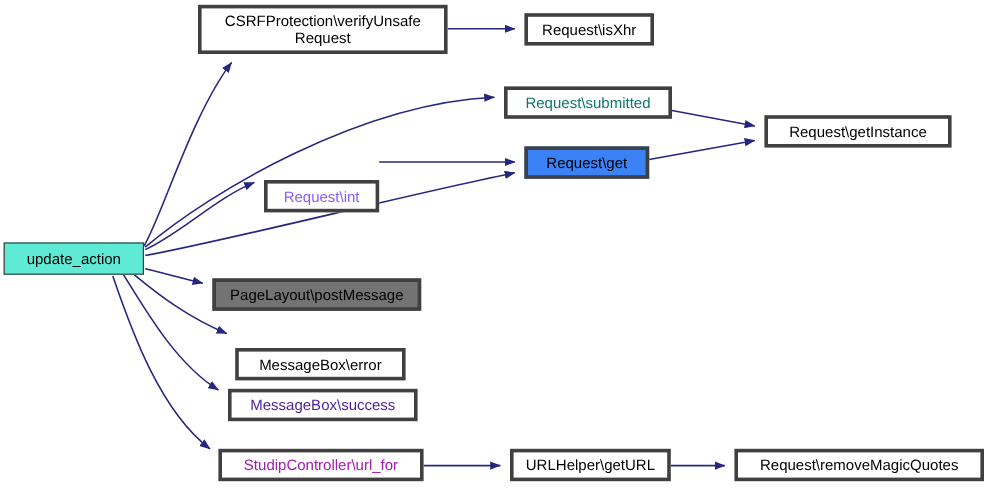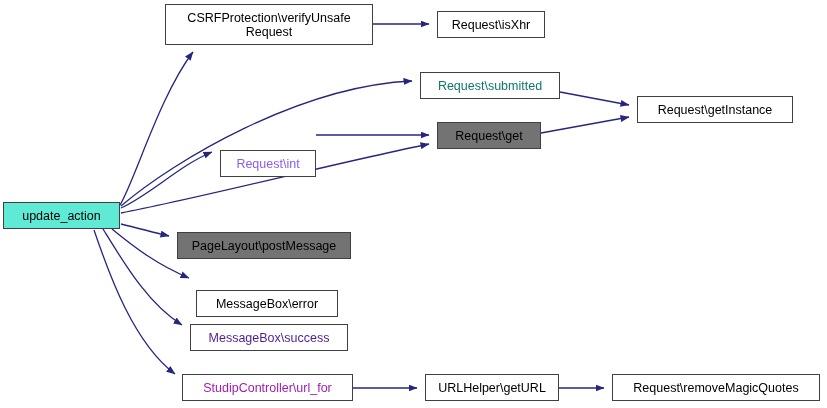--- a/index.html
+++ b/index.html
@@ -27,21 +27,21 @@
     pointer-events: none;
   }
   .node {
     position: absolute;
     box-sizing: border-box;
     display: flex;
     align-items: center;
     justify-content: center;
     text-align: center;
     background: #ffffff;
-    border: 1px solid #eab308;
+    border: 3px solid #eab308;
     color: #000000;
     font-size: 12.5px;
     line-height: 14px;
     letter-spacing: 0px;
     white-space: pre-line;
     z-index: 2;
   }
   .node.root {
     background: #bfbfbf;
     border: 1px solid #404040;
@@ -81,21 +81,21 @@
   </svg>
 
   <div id="nodes-group">
       <div class="node root" style="left: 3px; top: 202px; width: 117px; height: 27px; background: #5eead4; border-color: rgb(64, 64, 64); color: rgb(0, 0, 0);"><span class="node-label">update_action</span></div>
       <div class="node" style="left: 165px; top: 4px; width: 208px; height: 41px; background: rgb(255, 255, 255); border-color: rgb(64, 64, 64); color: rgb(0, 0, 0);"><span class="node-label">CSRFProtection\verifyUnsafe
 Request</span></div>
       <div class="node" style="left: 437px; top: 11px; width: 108px; height: 27px; background: rgb(255, 255, 255); border-color: rgb(64, 64, 64); color: rgb(0, 0, 0);"><span class="node-label">Request\isXhr</span></div>
       <div class="node" style="left: 420px; top: 72px; width: 140px; height: 27px; background: rgb(255, 255, 255); border-color: rgb(64, 64, 64); color: #0f766e;"><span class="node-label">Request\submitted</span></div>
       <div class="node" style="left: 637px; top: 96px; width: 156px; height: 27px; background: rgb(255, 255, 255); border-color: rgb(64, 64, 64); color: rgb(0, 0, 0);"><span class="node-label">Request\getInstance</span></div>
       <div class="node" style="left: 220px; top: 122px; width: 96px; height: 27px; background: rgb(255, 255, 255); border-color: rgb(64, 64, 64); color: #8b5cf6; margin-top: 28px;"><span class="node-label">Request\int</span></div>
-      <div class="node" style="left: 437px; top: 122px; width: 104px; height: 27px; background: #737373; border-color: rgb(64, 64, 64); color: rgb(0, 0, 0);"><span class="node-label">Request\get</span></div>
+      <div class="node" style="left: 437px; top: 122px; width: 104px; height: 27px; background: #3b82f6; border-color: rgb(64, 64, 64); color: rgb(0, 0, 0);"><span class="node-label">Request\get</span></div>
       <div class="node" style="left: 177px; top: 232px; width: 174px; height: 27px; background: #737373; border-color: rgb(64, 64, 64); color: rgb(0, 0, 0);"><span class="node-label">PageLayout\postMessage</span></div>
       <div class="node" style="left: 196px; top: 290px; width: 142px; height: 27px; background: rgb(255, 255, 255); border-color: rgb(64, 64, 64); color: rgb(0, 0, 0);"><span class="node-label">MessageBox\error</span></div>
       <div class="node" style="left: 190px; top: 324px; width: 158px; height: 27px; background: rgb(255, 255, 255); border-color: rgb(64, 64, 64); color: #4c1d95; justify-content: center;"><span class="node-label">MessageBox\success</span></div>
       <div class="node" style="left: 182px; top: 374px; width: 171px; height: 27px; background: rgb(255, 255, 255); border-color: rgb(64, 64, 64); color: #a21caf;"><span class="node-label">StudipController\url_for</span></div>
       <div class="node" style="left: 425px; top: 374px; width: 134px; height: 27px; background: rgb(255, 255, 255); border-color: rgb(64, 64, 64); color: rgb(0, 0, 0);"><span class="node-label">URLHelper\getURL</span></div>
       <div class="node" style="left: 612px; top: 374px; width: 208px; height: 27px; background: rgb(255, 255, 255); border-color: rgb(64, 64, 64); color: rgb(0, 0, 0);"><span class="node-label">Request\removeMagicQuotes</span></div>
     </div>
 
 </div>
 

